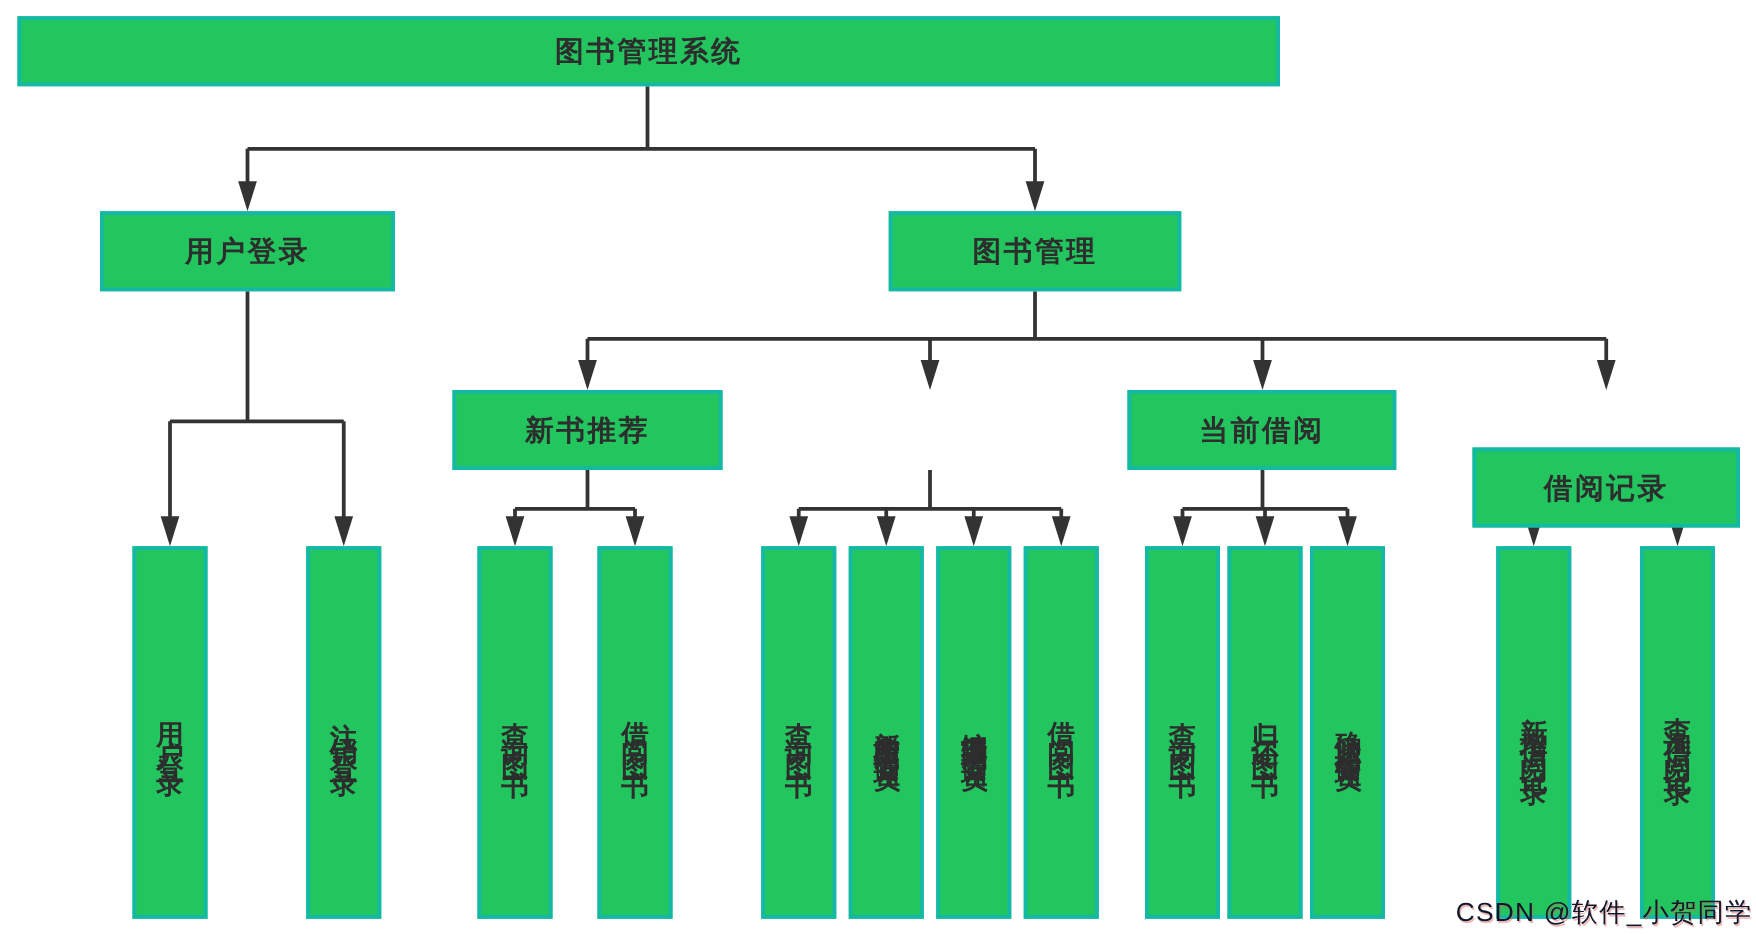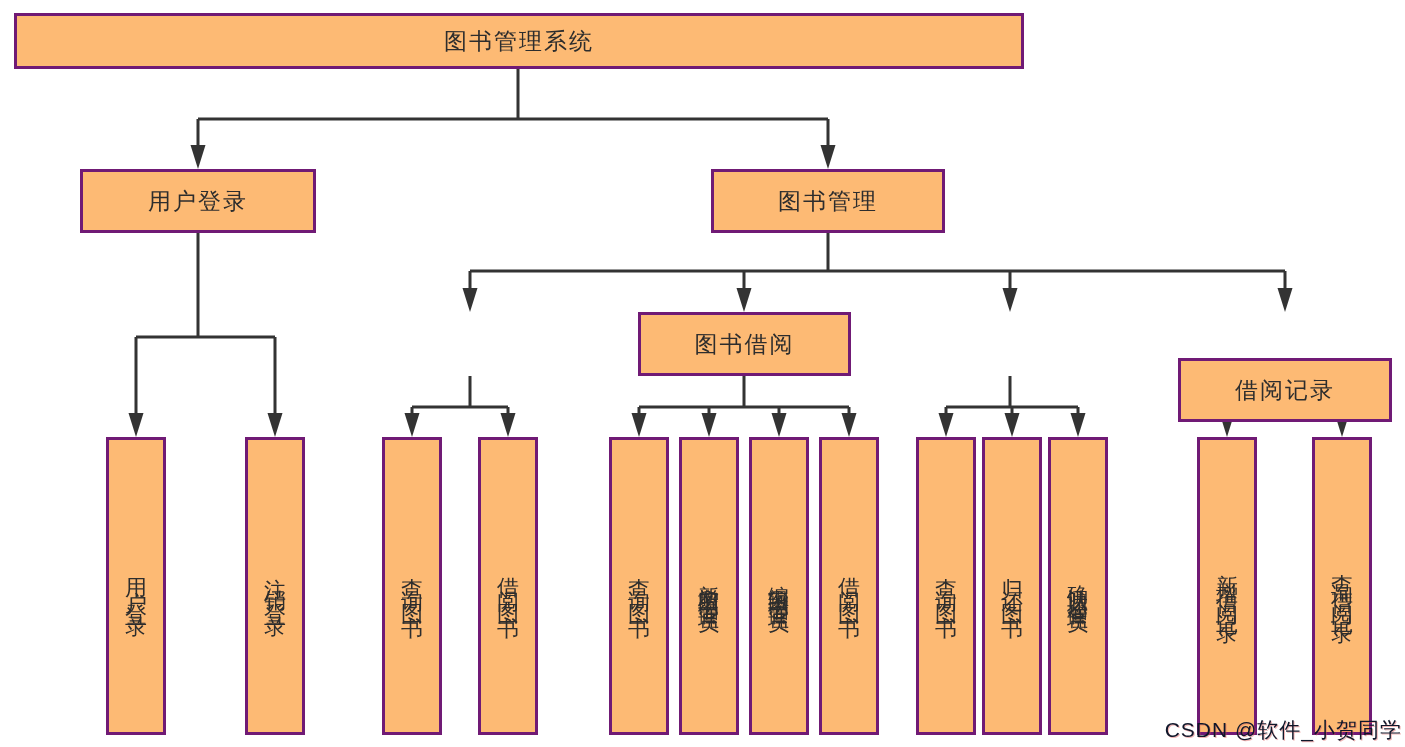--- a/index.html
+++ b/index.html
@@ -8,24 +8,25 @@
     width:1405px;height:747px;
     background:#ffffff;
     font-family:"Liberation Sans","DejaVu Sans",sans-serif;
     color:#2d2d2d;
     overflow:hidden;
   }
   svg.wires{position:absolute;left:0;top:0;z-index:1;}
   .node{
     position:absolute;
     box-sizing:border-box;
-    background:#fdba74;
-    border:3px solid #701a75;
+    background:#22c55e;
+    border:3px solid #14b8a6;
     display:flex;align-items:center;justify-content:center;
     z-index:2;
+    font-weight:bold;
   }
   .hnode{font-size:23px;letter-spacing:2px;}
   .leaf{
     width:60px;height:298px;top:437px;
   }
   .vlabel{
     writing-mode:vertical-rl;
     text-orientation:mixed;
     white-space:nowrap;
     line-height:1;
@@ -95,22 +96,25 @@
     <span>图书管理系统</span>
   </div>
 
   <div class="node hnode" style="left:80px;top:169px;width:236px;height:64px;">
     <span>用户登录</span>
   </div>
   <div class="node hnode" style="left:711px;top:169px;width:234px;height:64px;">
     <span>图书管理</span>
   </div>
 
-  <div class="node hnode" style="left:638px;top:312px;width:213px;height:64px;">
-    <span>图书借阅</span>
+  <div class="node hnode" style="left:362px;top:312px;width:216px;height:64px;">
+    <span>新书推荐</span>
+  </div>
+  <div class="node hnode" style="left:902px;top:312px;width:215px;height:64px;">
+    <span>当前借阅</span>
   </div>
   <div class="node hnode" style="left:1178px;top:312px;width:214px;height:64px;margin-top:46px;">
     <span>借阅记录</span>
   </div>
 
   <div class="node leaf" style="left:106px;">
     <span class="vlabel v4">用户登录</span>
   </div>
   <div class="node leaf" style="left:245px;">
     <span class="vlabel v4">注销登录</span>

